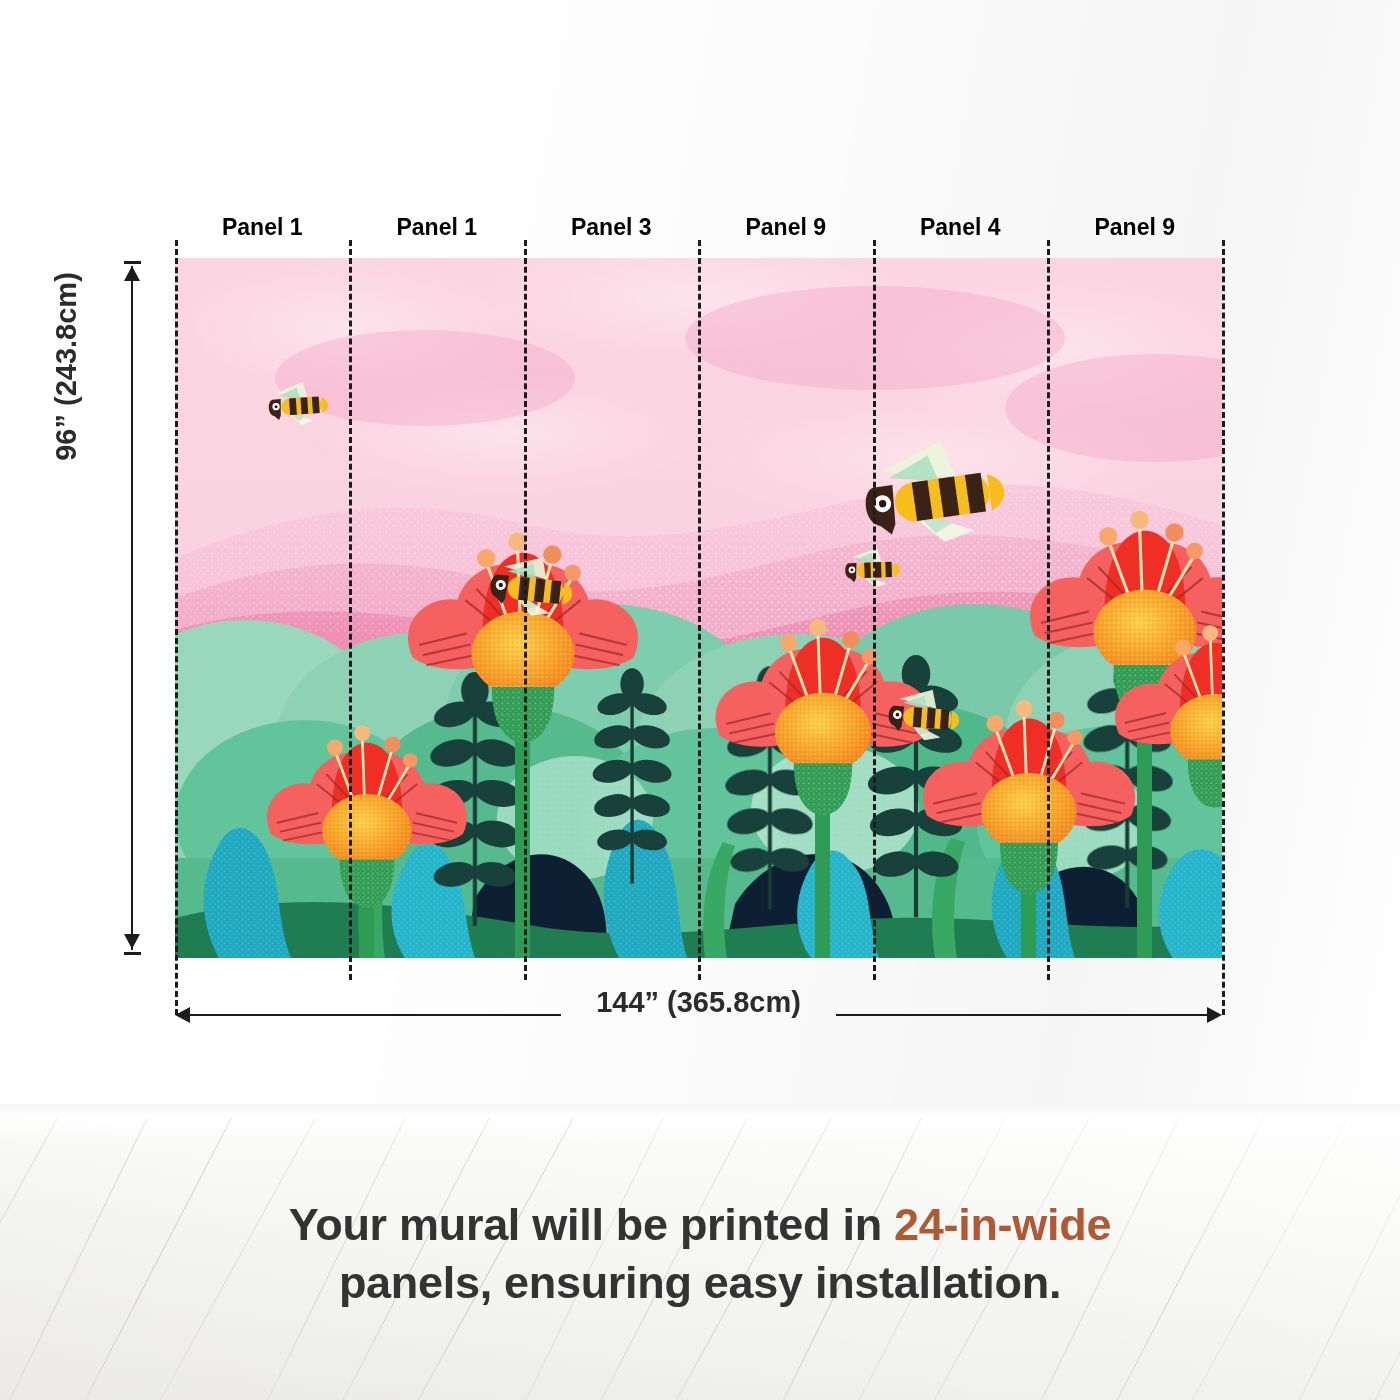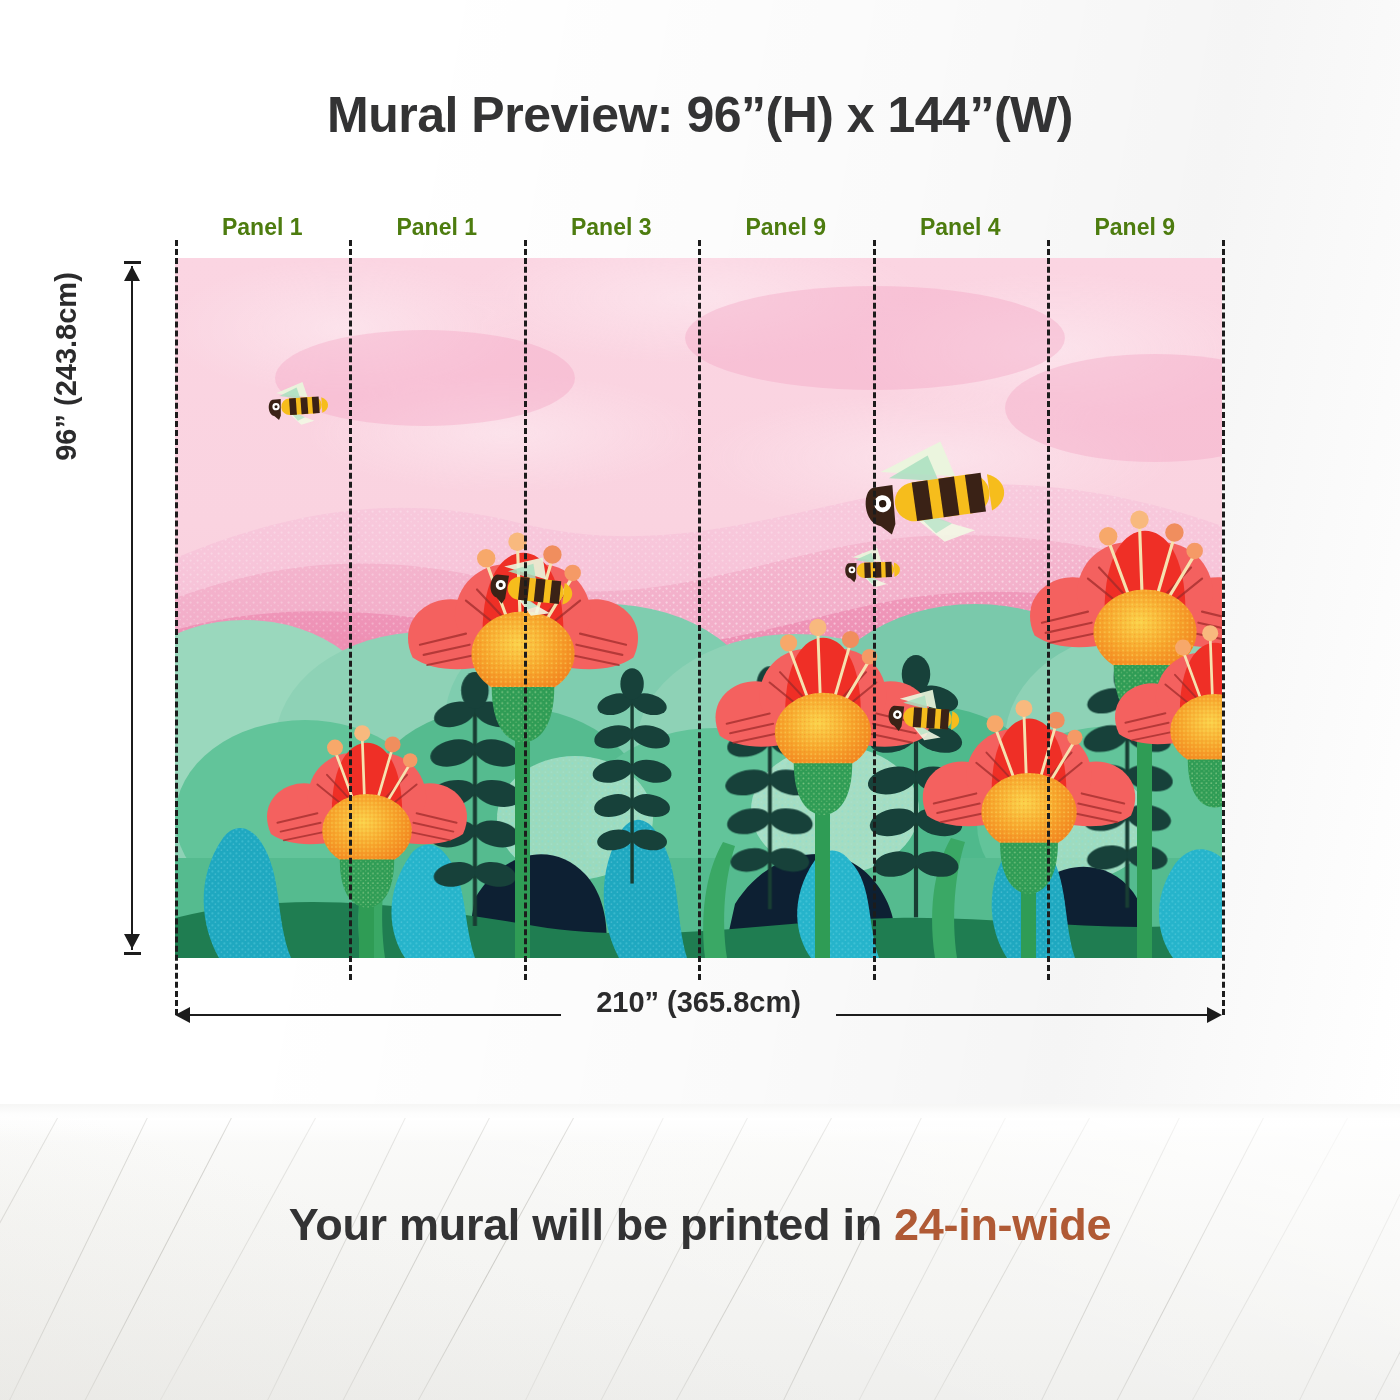--- a/index.html
+++ b/index.html
@@ -53,21 +53,21 @@
   
   .title {
     position: absolute; left: 0; top: 86px; width: 1400px; text-align: center;
     font-size: 50px; font-weight: 700; color: #333334; letter-spacing: -0.5px;
   }
 
   
   .panel-labels { position: absolute; left: 175px; top: 214px; width: 1047px; height: 34px;
     display: flex; }
   .panel-label {
-    flex: 1 1 0; text-align: center; font-size: 23px; font-weight: 700; color: #4d7c0f;
+    flex: 1 1 0; text-align: center; font-size: 23px; font-weight: 700; color: #000000;
   }
 
   
   .mural {
     position: absolute; left: 175px; top: 258px; width: 1047px; height: 700px;
     overflow: hidden; background: #fbd6e2;
   }
   .mural svg { display: block; width: 1047px; height: 700px; }
 
   
@@ -113,21 +113,20 @@
 </style>
 </head>
 <body>
 
 <div id="stage">
 
   <div class="wall"></div>
   <div class="wall-shade"></div>
   <div class="wall-base-line"></div>
 
-  <div class="title">Mural Preview: 96”(H) x 144”(W)</div>
 
   <div class="panel-labels">
     <div class="panel-label">Panel 1</div>
     <div class="panel-label">Panel 1</div>
     <div class="panel-label">Panel 3</div>
     <div class="panel-label">Panel 9</div>
     <div class="panel-label">Panel 4</div>
     <div class="panel-label">Panel 9</div>
   </div>
 
@@ -385,21 +384,21 @@
     <div class="arr-b"></div>
     <div class="cap-b"></div>
   </div>
   <div class="vdim-label">96” (243.8cm)</div>
 
   <div class="hdim">
     <div class="arr-l"></div>
     <div class="seg-l"></div>
     <div class="seg-r"></div>
     <div class="arr-r"></div>
-    <div class="hdim-label">210” (365.8cm)</div>
+    <div class="hdim-label">144” (365.8cm)</div>
   </div>
 
   <div class="floor">
     <div class="floor-topfade"></div>
     <div id="planks">
         <div class="plank" style="left: 4px; transform: rotate(27.4deg); opacity: 0.5;"></div>
         <div class="plank" style="left: 90px; transform: rotate(28.8deg); opacity: 0.62;"></div>
         <div class="plank" style="left: 176px; transform: rotate(26deg); opacity: 0.74;"></div>
         <div class="plank" style="left: 262px; transform: rotate(27.4deg); opacity: 0.86;"></div>
         <div class="plank" style="left: 348px; transform: rotate(28.8deg); opacity: 0.5;"></div>
@@ -416,15 +415,16 @@
         <div class="plank" style="left: 1294px; transform: rotate(27.4deg); opacity: 0.86;"></div>
         <div class="plank" style="left: 1380px; transform: rotate(28.8deg); opacity: 0.5;"></div>
         <div class="plank" style="left: 1466px; transform: rotate(26deg); opacity: 0.62;"></div>
         <div class="plank" style="left: 1552px; transform: rotate(27.4deg); opacity: 0.74;"></div>
       </div>
     <div class="floor-gloss"></div>
   </div>
 
   <div class="caption">
     <span>Your mural will be printed in </span><span class="accent">24-in-wide</span><br>
+    <span>panels, ensuring easy installation.</span>
   </div>
 
 </div>
 
 </body></html>

